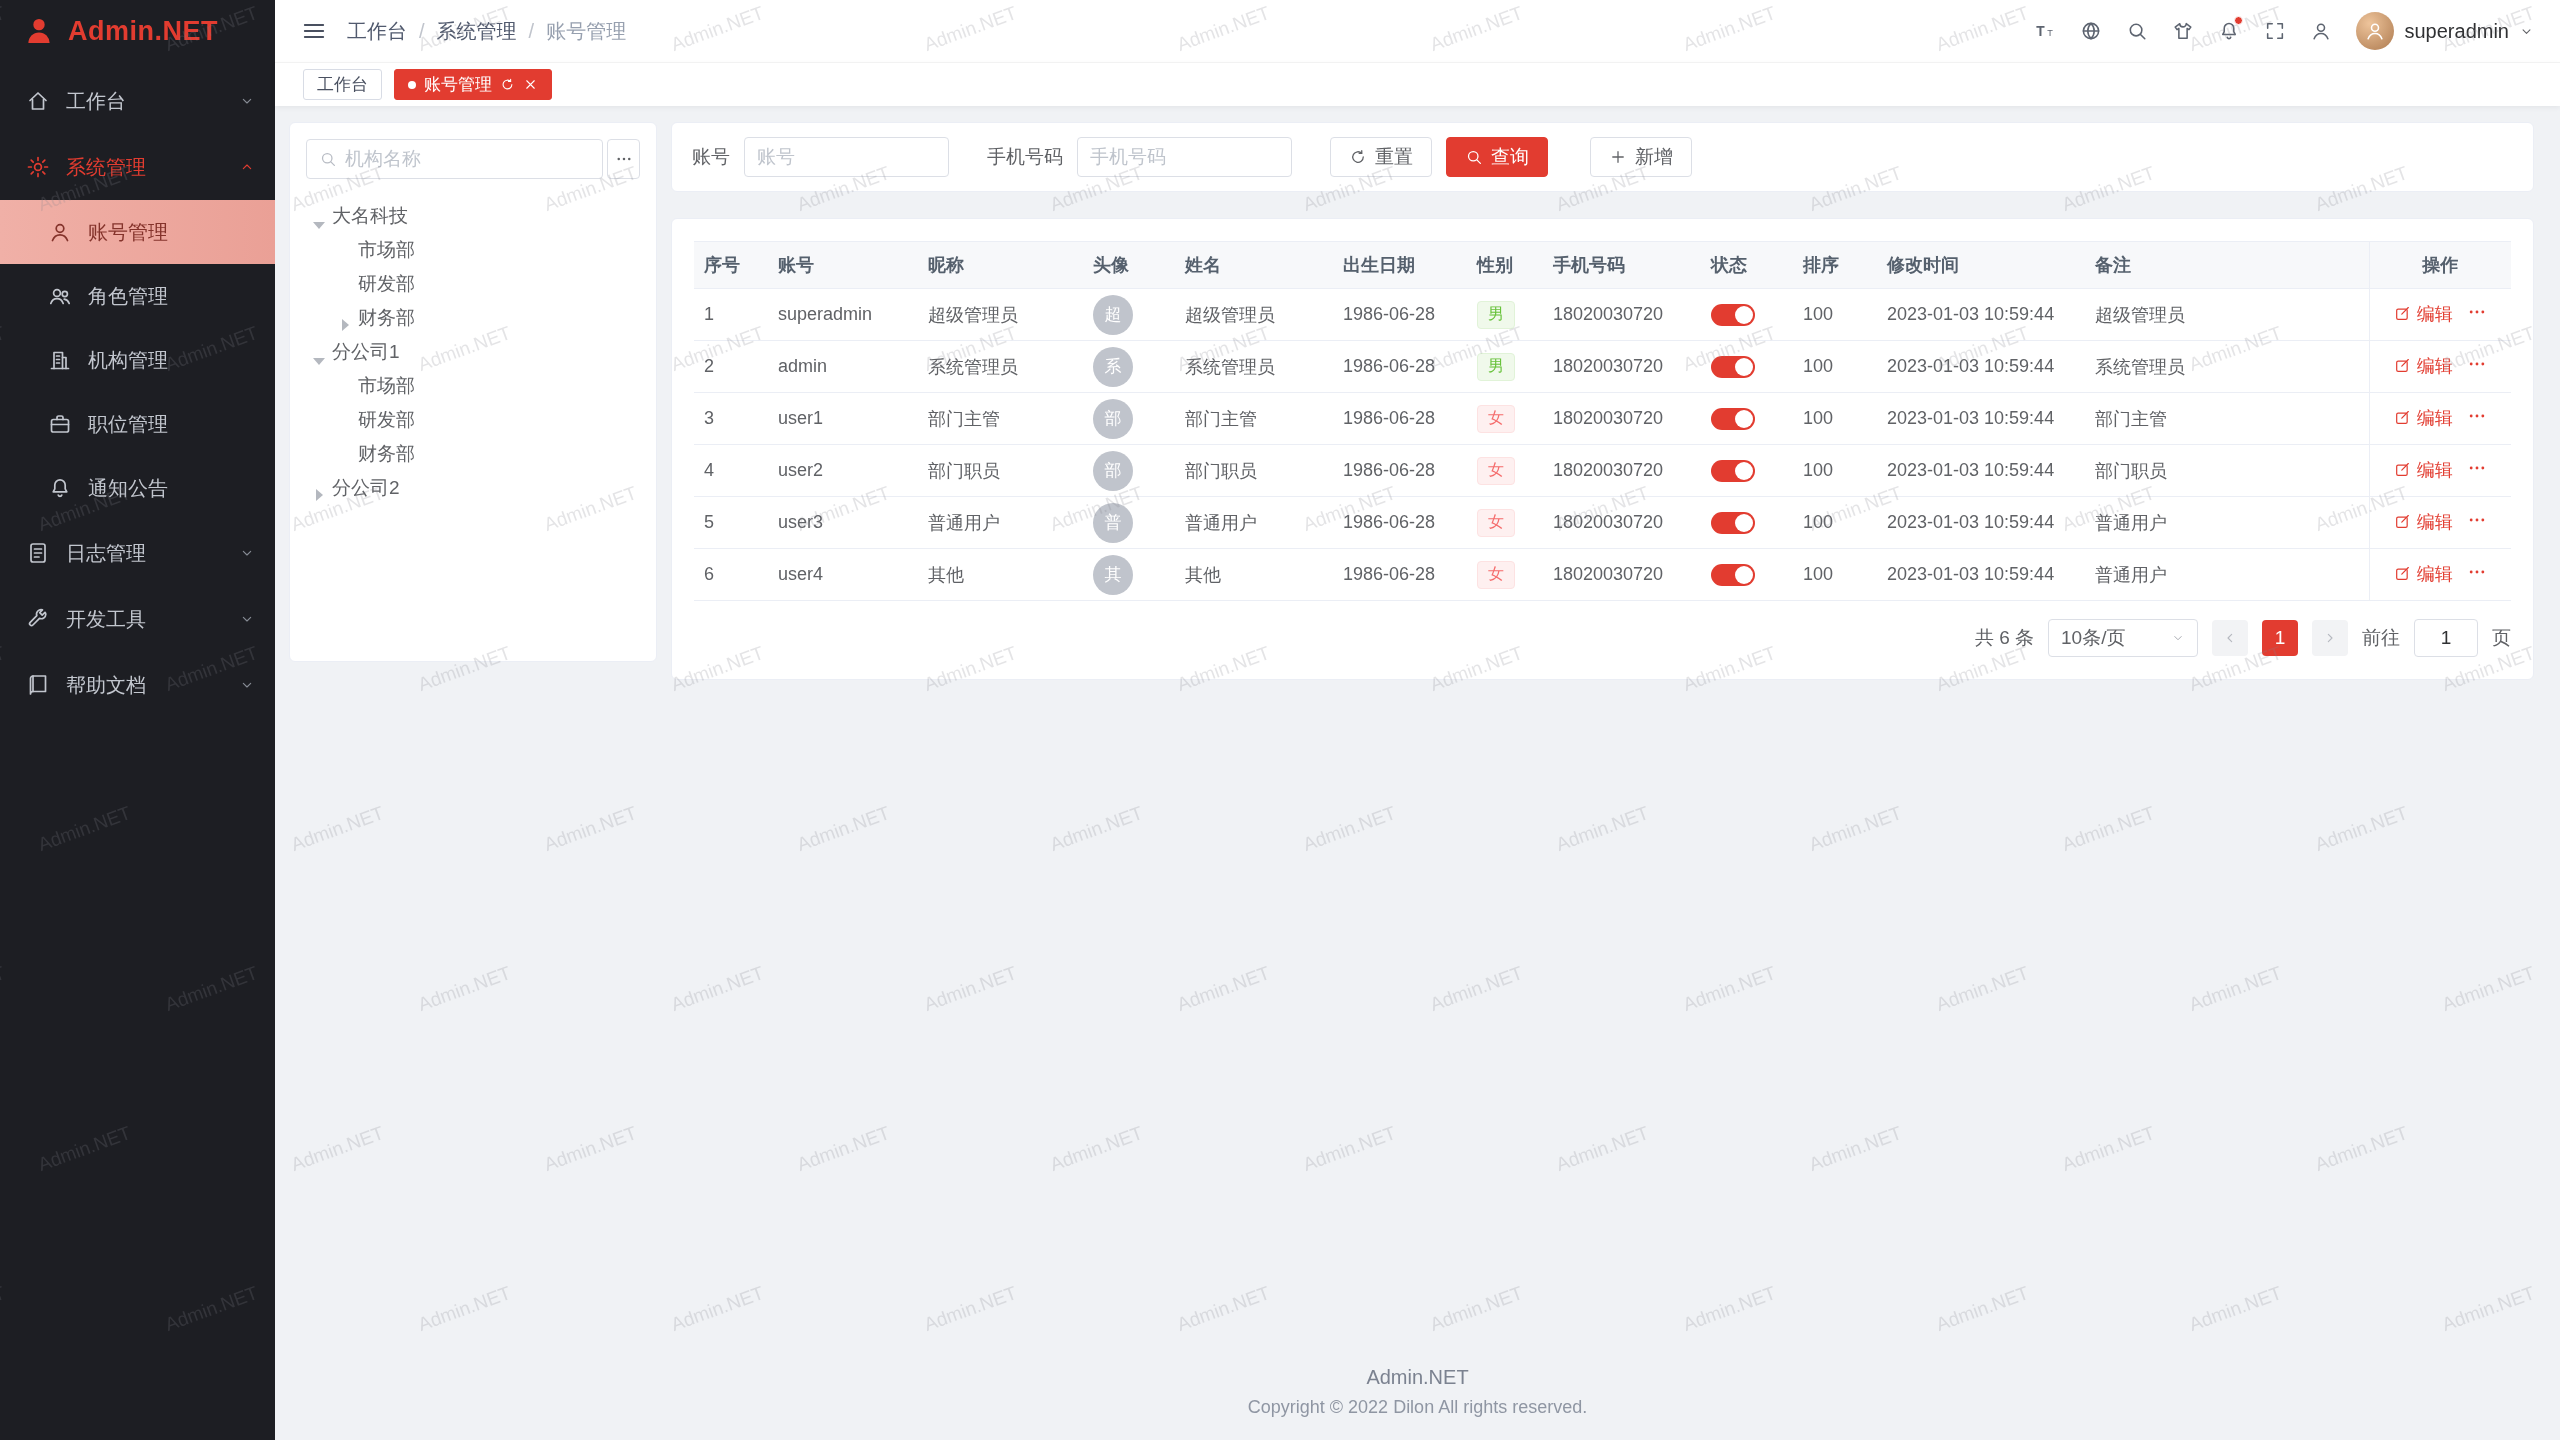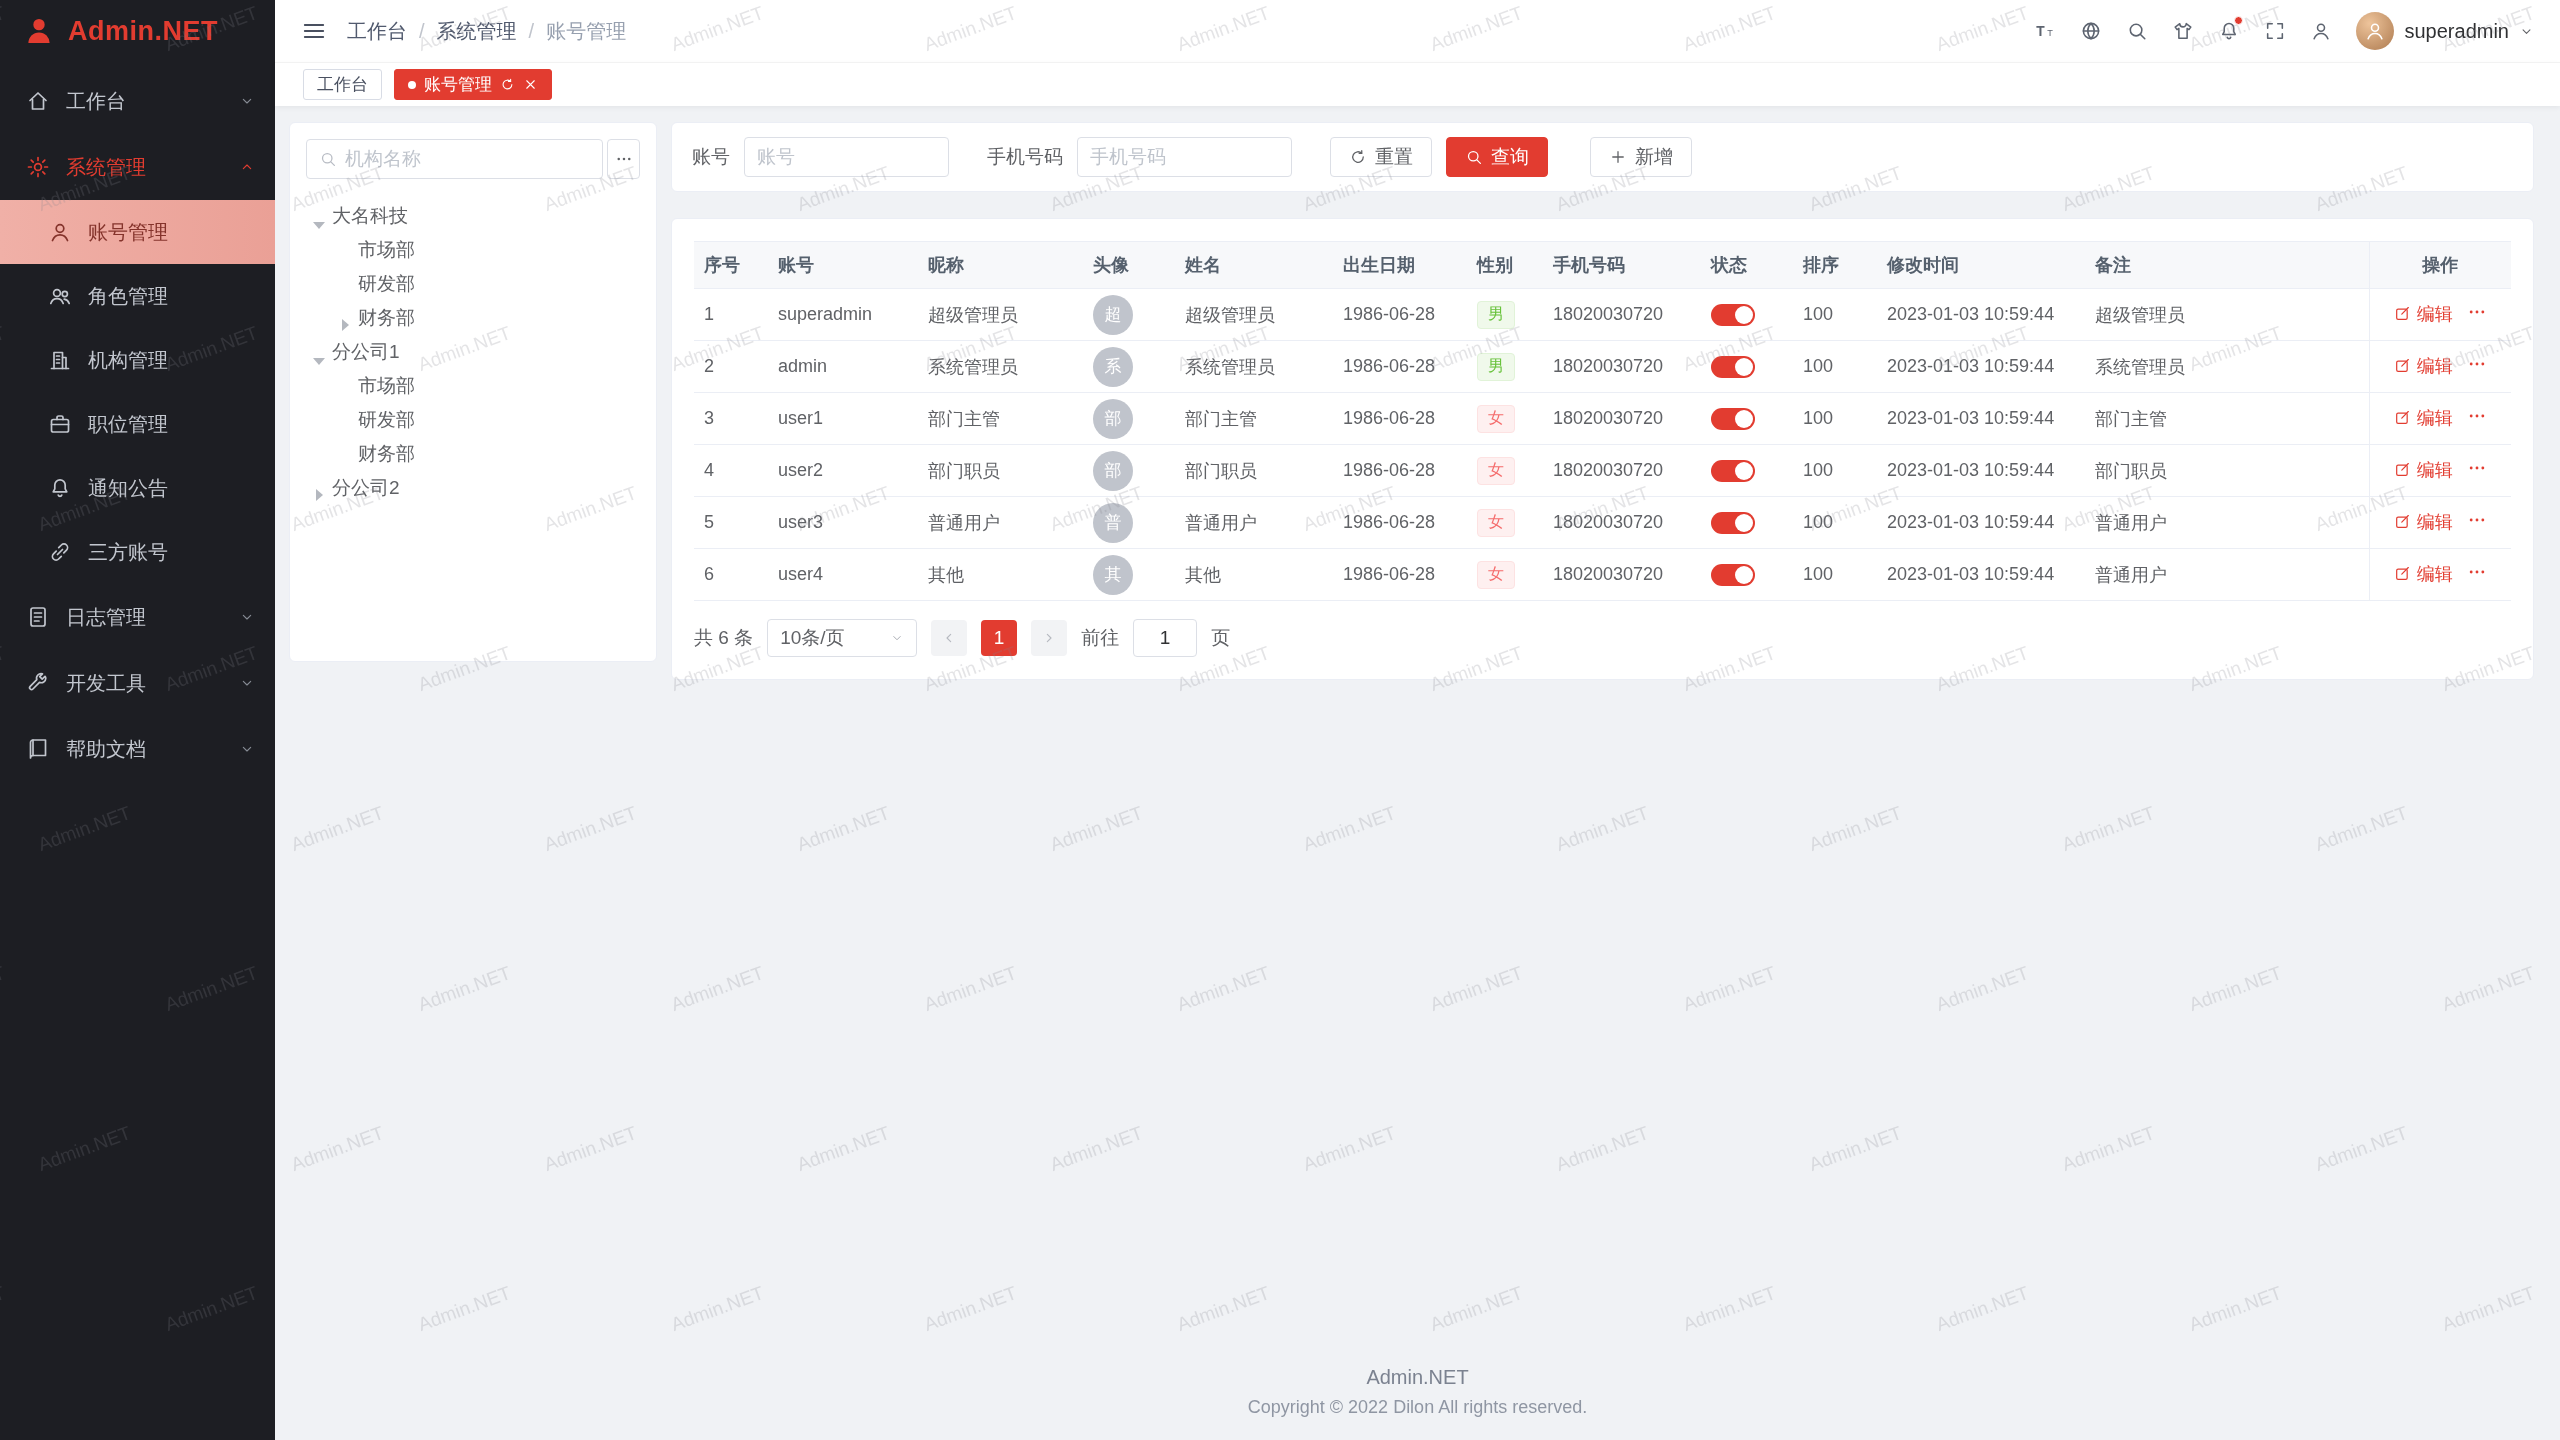--- a/index.html
+++ b/index.html
@@ -91,21 +91,21 @@
   .gbadge.female{background:#fef0f0;color:#f56c6c;border:1px solid #fde2e2}
   .switch{display:inline-block;width:44px;height:22px;border-radius:11px;background:#dcdfe6;position:relative;vertical-align:middle;cursor:pointer}
   .switch.on{background:#e23c30}
   .switch::after{content:"";position:absolute;left:2px;top:2px;width:18px;height:18px;border-radius:50%;background:#fff}
   .switch.on::after{left:auto;right:2px}
   .actions-wrap{display:inline-flex;align-items:flex-start;gap:14px}
   .edit-link{display:inline-flex;align-items:center;gap:6px;color:#e23c30;cursor:pointer;font-size:18px}
   .edit-link .eicon{width:17px;height:17px}
   .more-dots{width:20px;height:20px;color:#e23c30;cursor:pointer}
 
-  .pagination{display:flex;justify-content:flex-start;align-items:center;gap:14px;margin-top:18px;font-size:19px;color:#606266}
+  .pagination{display:flex;justify-content:flex-end;align-items:center;gap:14px;margin-top:18px;font-size:19px;color:#606266}
   .page-size{height:38px;min-width:150px;border:1px solid #dcdfe6;border-radius:4px;padding:0 12px;display:flex;align-items:center;justify-content:space-between;gap:14px;background:#fff;cursor:pointer}
   .page-size .psc{width:14px;height:14px;color:#a8abb2}
   .page-btn{width:36px;height:36px;border-radius:4px;background:#f2f3f5;color:#b6b9c0;display:flex;align-items:center;justify-content:center;cursor:pointer}
   .page-btn span{width:16px;height:16px}
   .page-num{width:36px;height:36px;border-radius:4px;background:#e23c30;color:#fff;display:flex;align-items:center;justify-content:center;cursor:pointer}
   .goto-input{width:64px;height:38px;border:1px solid #dcdfe6;border-radius:4px;text-align:center;font-size:19px;color:#303133;outline:none}
 
   .footer{position:absolute;left:0;right:0;bottom:22px;text-align:center;pointer-events:none}
   .footer .f1{font-size:20px;color:#7b8290;margin-bottom:8px}
   .footer .f2{font-size:18px;color:#8f96a3}
@@ -200,30 +200,20 @@
           <span class="mlabel">职位管理</span>
         </div>
         <div class="menu-item child">
           <span class="micon" data-icon="bell">
             <svg viewBox="0 0 24 24">
               <path d="M12 3.8a5.2 5.2 0 0 1 5.2 5.2v3.8l1.6 3H5.2l1.6-3V9A5.2 5.2 0 0 1 12 3.8z"></path>
               <path d="M10.2 19a1.9 1.9 0 0 0 3.6 0"></path>
             </svg>
           </span>
           <span class="mlabel">通知公告</span>
-        </div>
-        <div class="menu-item child">
-          <span class="micon" data-icon="link">
-            <svg viewBox="0 0 24 24">
-              <path d="M9.5 14.5l5-5"></path>
-              <path d="M8.2 11.2l-2.7 2.7a3.6 3.6 0 0 0 5.1 5.1l2.7-2.7"></path>
-              <path d="M15.8 12.8l2.7-2.7a3.6 3.6 0 0 0-5.1-5.1l-2.7 2.7"></path>
-            </svg>
-          </span>
-          <span class="mlabel">三方账号</span>
         </div>
         <div class="menu-item">
           <span class="micon" data-icon="document">
             <svg viewBox="0 0 24 24">
               <rect x="5" y="3" width="14" height="18" rx="2"></rect>
               <path d="M8.5 8h7M8.5 12h7M8.5 16h4.5"></path>
             </svg>
           </span>
           <span class="mlabel">日志管理</span>
           <span class="chev" data-icon="chevron-down">

